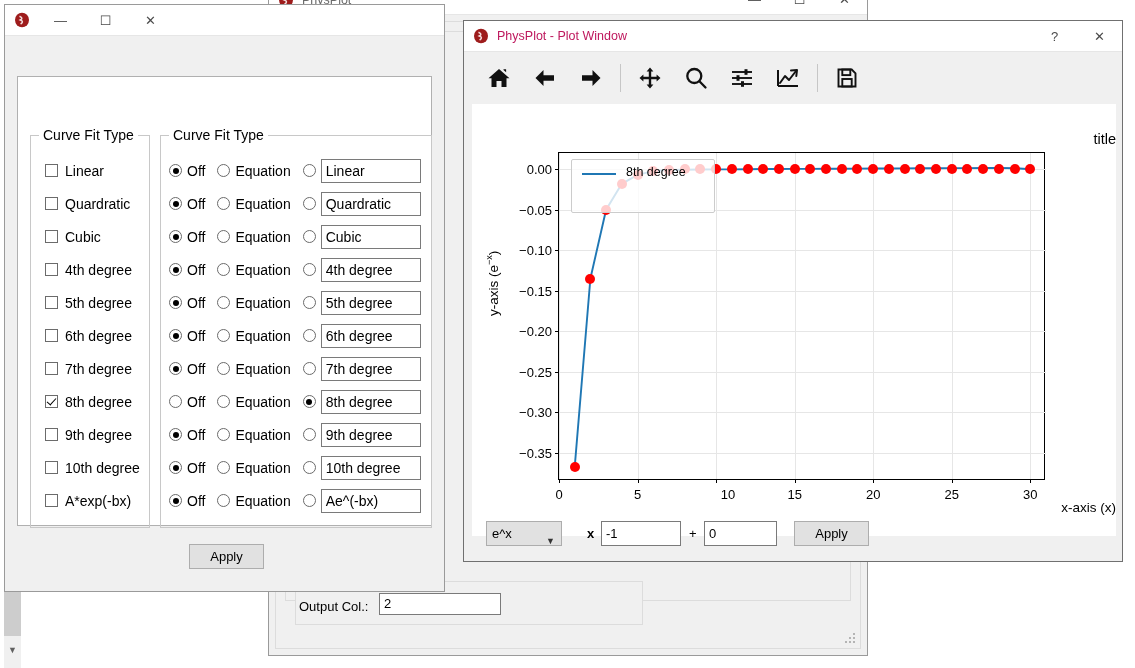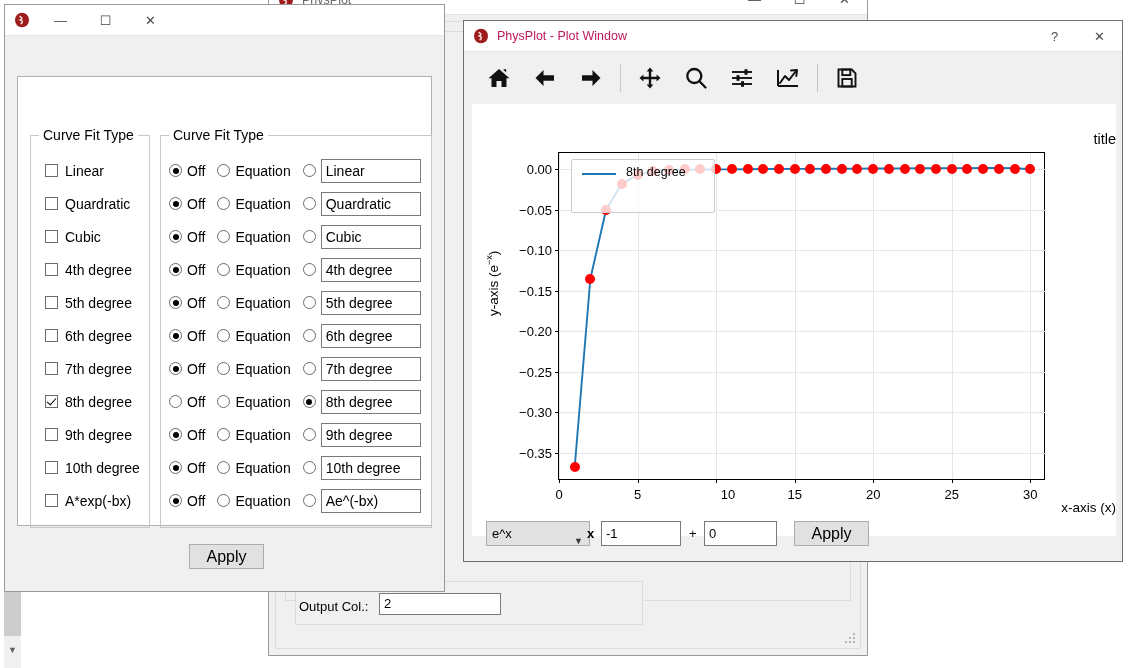--- a/index.html
+++ b/index.html
@@ -94,21 +94,21 @@
     content: ""; position: absolute; left: 2.5px; top: 2.5px;
     width: 6px; height: 6px; border-radius: 50%; background: #000;
   }
   .rlabel { font-size: 14px; margin-right: 12px; white-space: nowrap; }
   .tinput {
     background: #fff; border: 1px solid #7a7a7a; height: 24px; line-height: 22px;
     padding-left: 4px; font-size: 14px; width: 100px; white-space: nowrap; overflow: hidden;
   }
   .cblabel { font-size: 14px; white-space: nowrap; }
   .btn {
-    background: #e1e1e1; border: 1px solid #adadad; font-size: 16px;
+    background: #e1e1e1; border: 1px solid #adadad; font-size: 13px;
     display: flex; align-items: center; justify-content: center;
   }
 
   
   #plotwin { left: 463px; top: 20px; width: 660px; height: 542px; background: #f0f0f0; border: 1px solid #707070; }
   #plot-body { position: absolute; left: 0; top: 31px; right: 0; bottom: 0; background: #f0f0f0; }
   .ptoolbar { position: absolute; left: 0; top: 0; right: 0; height: 52px; display: flex; align-items: center; padding-left: 12px; }
   .ticon { width: 46px; height: 46px; display: flex; align-items: center; justify-content: center; }
   .tsep { width: 1px; height: 28px; background: #c6c6c6; margin: 0 6px; }
   .canvas { position: absolute; left: 8px; top: 52px; width: 644px; height: 432px; background: #fff; }
@@ -536,21 +536,21 @@
               </div>
             </div>
           </div>
 
           <div class="xlabel">x-axis (x)</div>
           <div class="ylabel">y-axis (e<sup style="font-size:9px">−x</sup>)</div>
         </div>
       </div>
 
       <div class="pbottom">
-        <div class="sel" style="left:22px; top:14px; width:104px;">
+        <div class="sel" style="left:22px; top:14px; width:76px;">
           <span>e^x</span>
           <span class="chev">▼</span>
         </div>
         <span class="plabel" style="left:123px; top:19px;">x</span>
         <div class="pfield" style="left:137px; top:14px; width:80px;">-1</div>
         <span class="pplus" style="left:225px; top:19px;">+</span>
         <div class="pfield" style="left:240px; top:14px; width:73px;">0</div>
         <div class="btn" style="position:absolute; left:330px; top:14px; width:75px; height:25px;">Apply</div>
       </div>
     </div>

